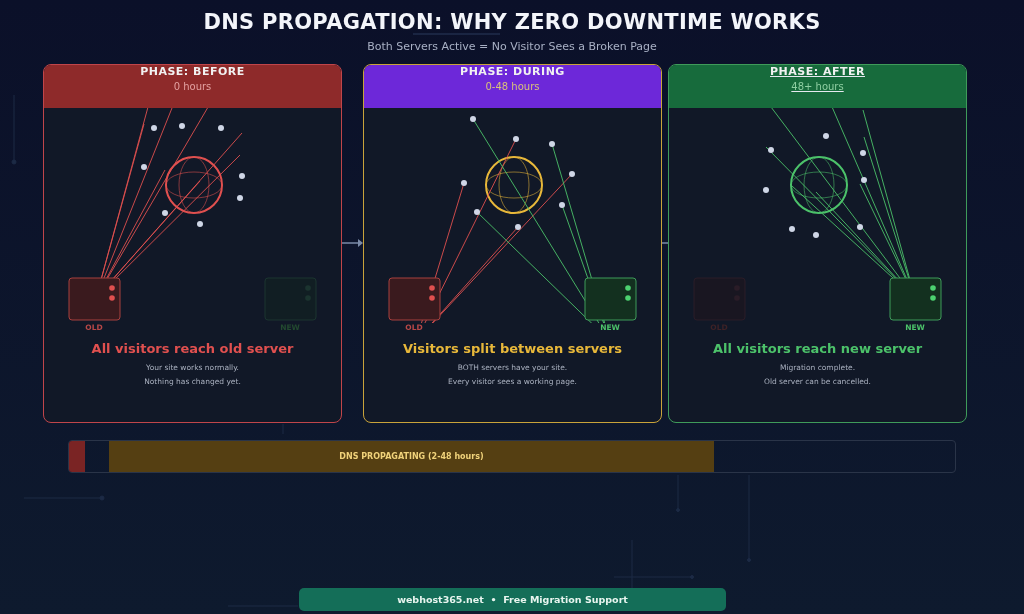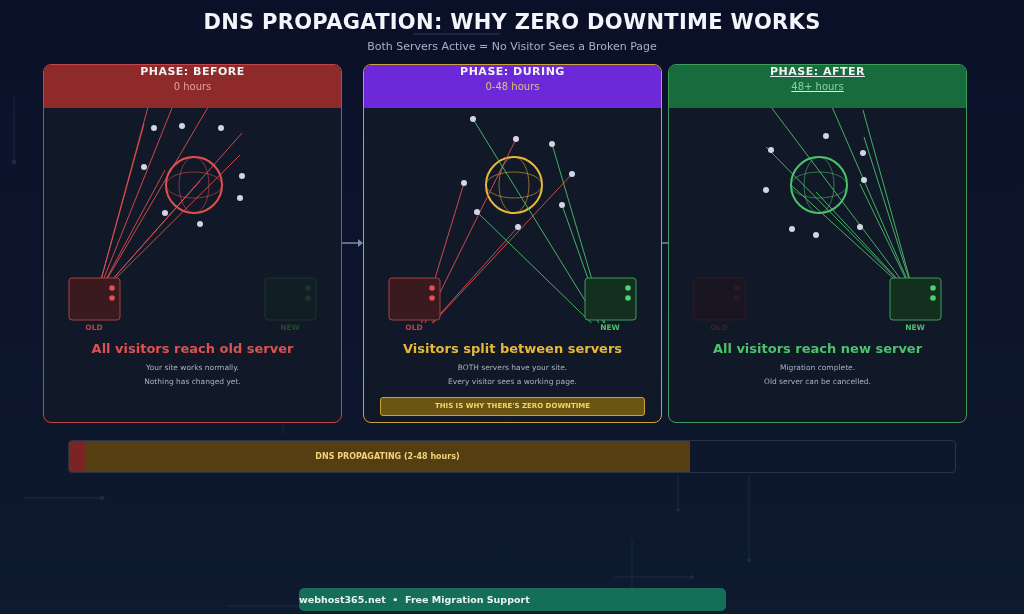--- a/index.html
+++ b/index.html
@@ -44,26 +44,26 @@
     font-size: 7.5px; color: #a9b0bf; line-height: 14px;
   }
   .panel .callout {
     position: absolute; left: 16px; top: 332px; width: 265px; height: 19px;
     border: 1px solid #c9a33a; border-radius: 3px; background: #6b5512;
     text-align: center; font-size: 7px; font-weight: bold; color: #f3d36a; line-height: 17px;
   }
   .arrow { position: absolute; top: 238px; width: 22px; height: 10px; }
   .timeline {
     position: absolute; left: 68px; top: 440px; width: 888px; height: 33px;
-    border-radius: 4px; border: 1.5px solid #2a3448; display: flex; overflow: hidden;
+    border-radius: 4px; border: 1.5px solid #2a3448; display: flex; overflow: hidden; gap: 24px;
   }
   .timeline .seg { height: 100%; display: flex; align-items: center; justify-content: center; font-size: 8px; font-weight: bold; }
   .footer {
     position: absolute; left: 299px; top: 588px; width: 427px; height: 23px;
-    background: #146e58; border-radius: 5px; 
+    background: #146e58; border-radius: 5px; text-align: center;
     font-size: 9.5px; font-weight: bold; color: #e8f5ef; line-height: 23px;
   }
 </style>
 </head>
 <body>
 
 <svg class="bg-deco" width="1024" height="614">
   <g stroke="#1c2a45" stroke-width="1" fill="#1c2a45">
     <line x1="14" y1="95" x2="14" y2="162"></line>
       <circle cx="14" cy="162" r="2"></circle>
@@ -185,21 +185,20 @@
       <circle cx="264" cy="190" r="2.8" fill="#4cd270"></circle>
     </g>
   </svg>
   <div class="label-old" style="color:#b84848;">OLD</div>
   <div class="label-new" style="color:#4cc26a;">NEW</div>
   <div class="msg" style="color:#e8b83a;">Visitors split between servers</div>
   <div class="desc">
     <div>BOTH servers have your site.</div>
     <div>Every visitor sees a working page.</div>
   </div>
-  <div class="callout">THIS IS WHY THERE'S ZERO DOWNTIME</div>
 </div>
 
 <svg class="arrow" style="left:662px;" width="22" height="10">
   <line x1="0" y1="5" x2="17" y2="5" stroke="#7a8aa8" stroke-width="1.5"></line>
   <polygon points="16,1 21,5 16,9" fill="#7a8aa8"></polygon>
 </svg>
 
 <div class="panel" style="left:668px; border-color:#3f9b5a;text-decoration:underline;">
   <div class="head" style="background:#176b3c;">
     <div class="ph">PHASE: AFTER</div>

